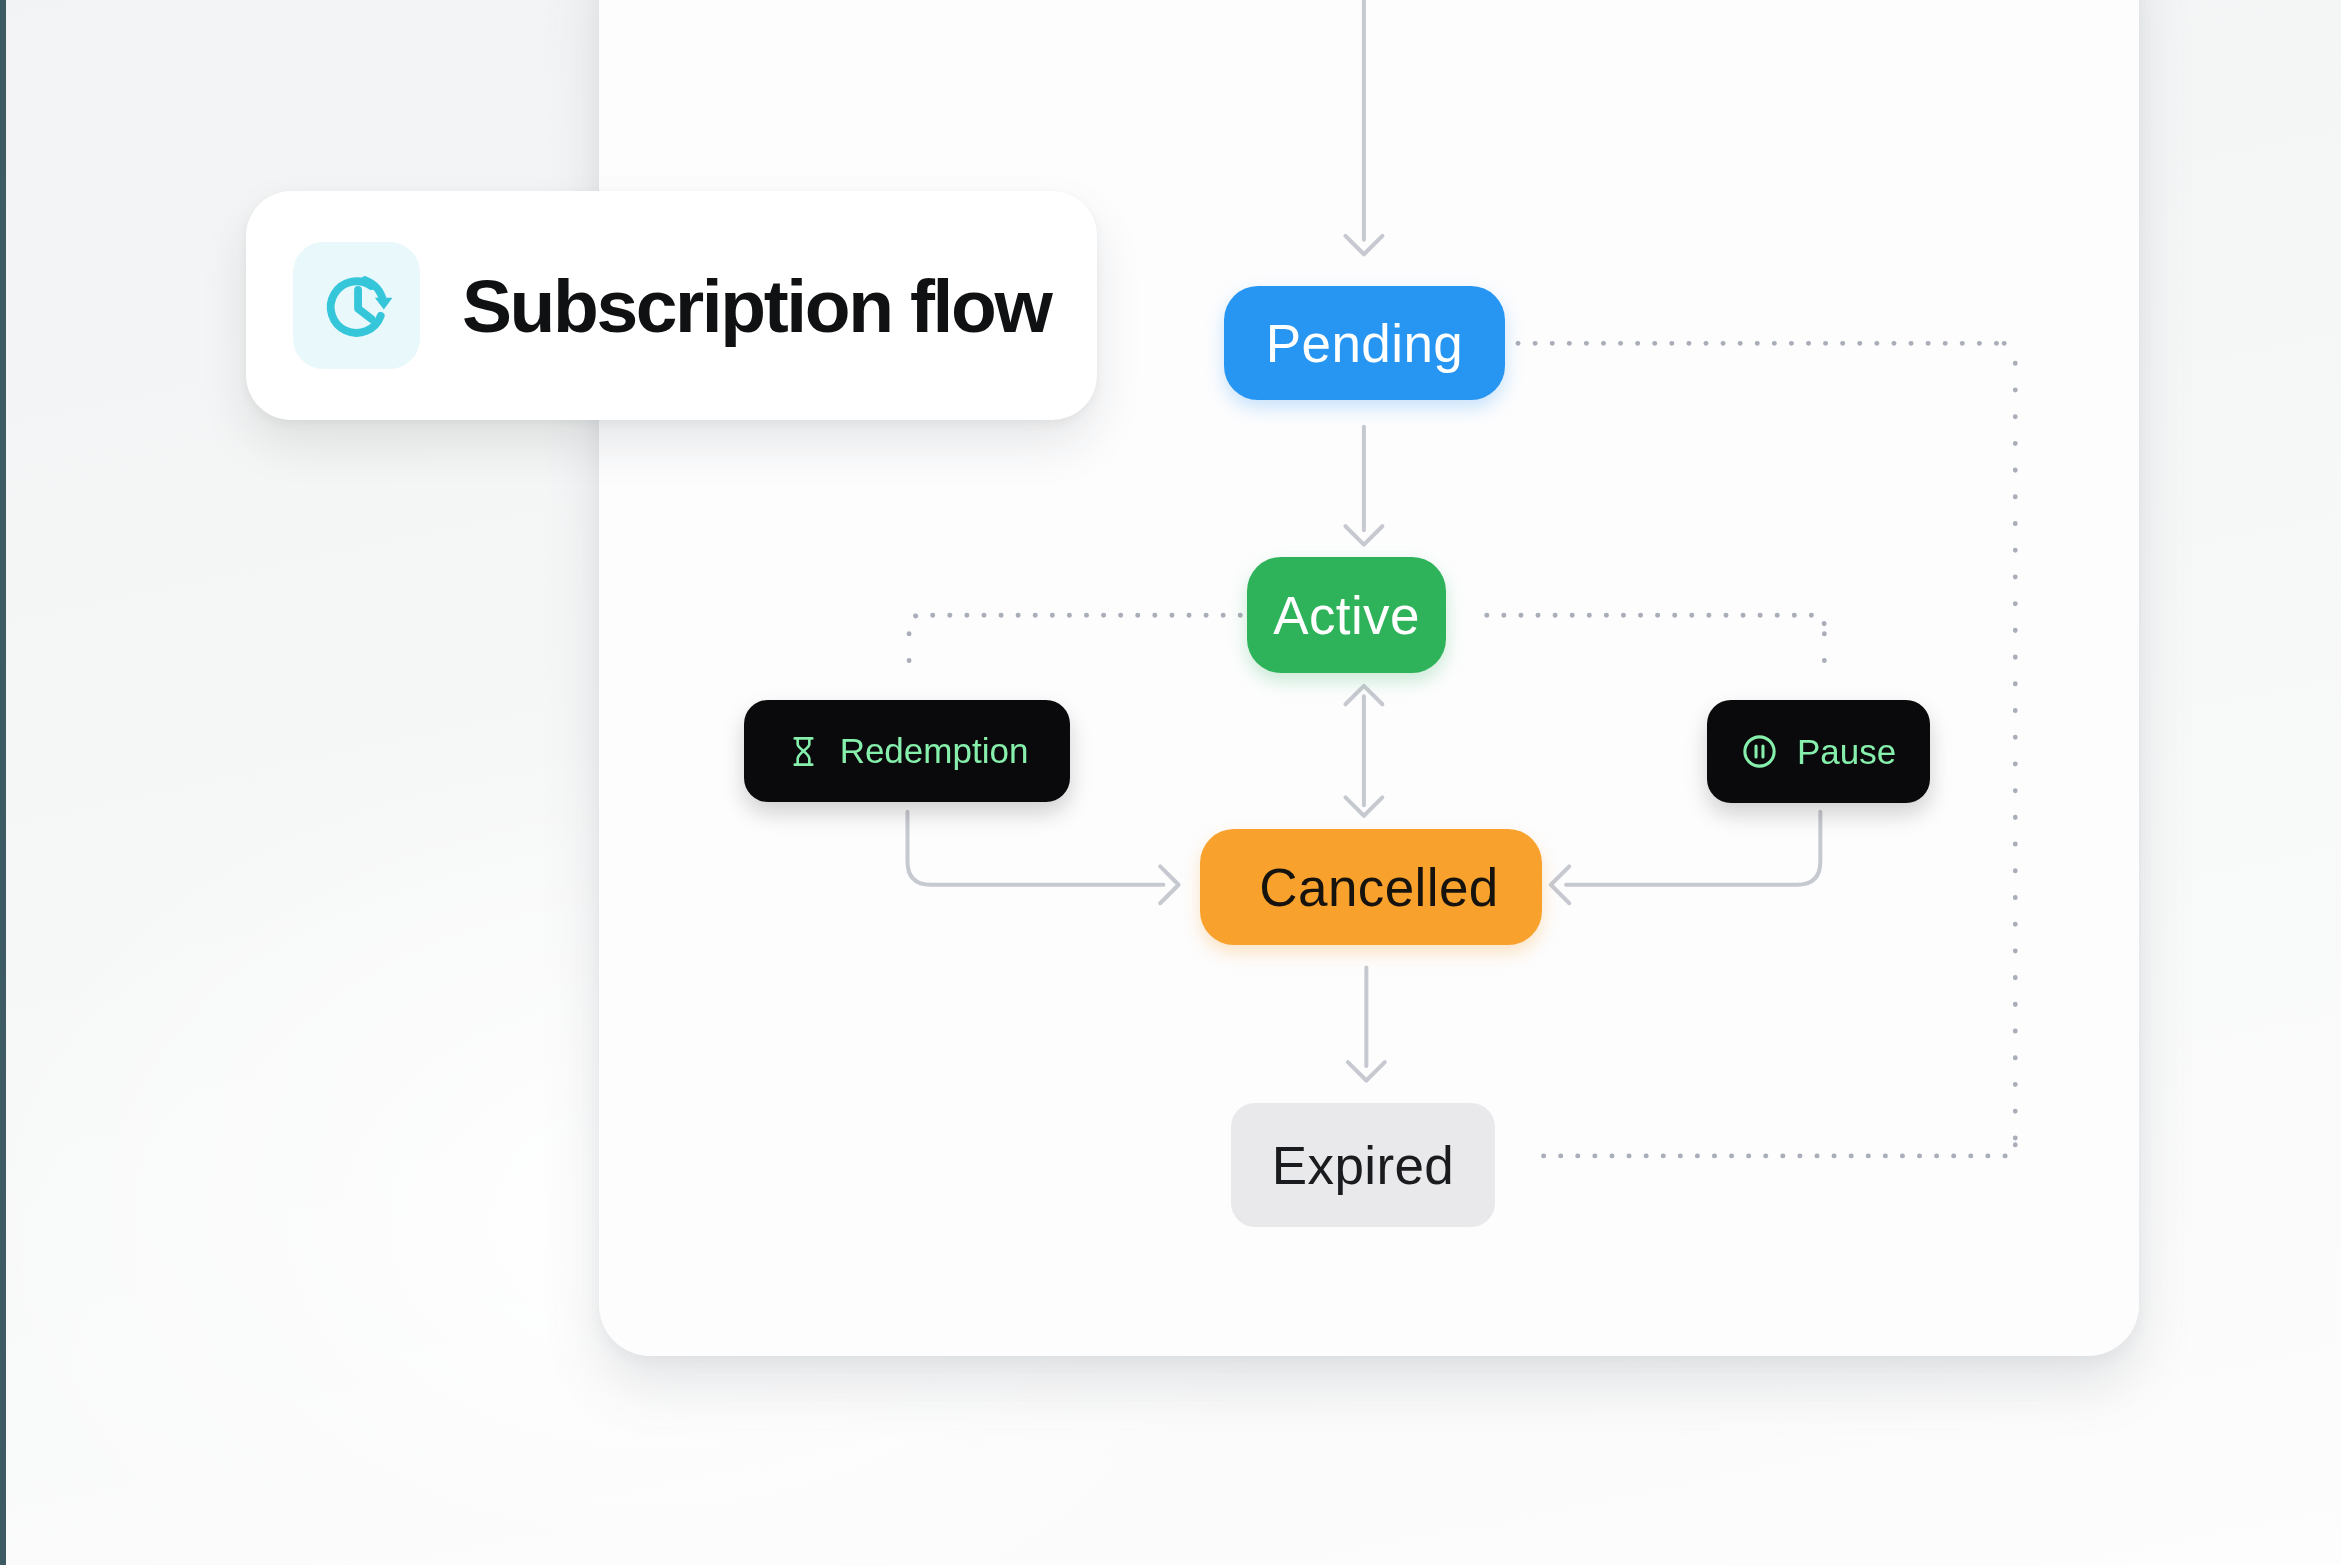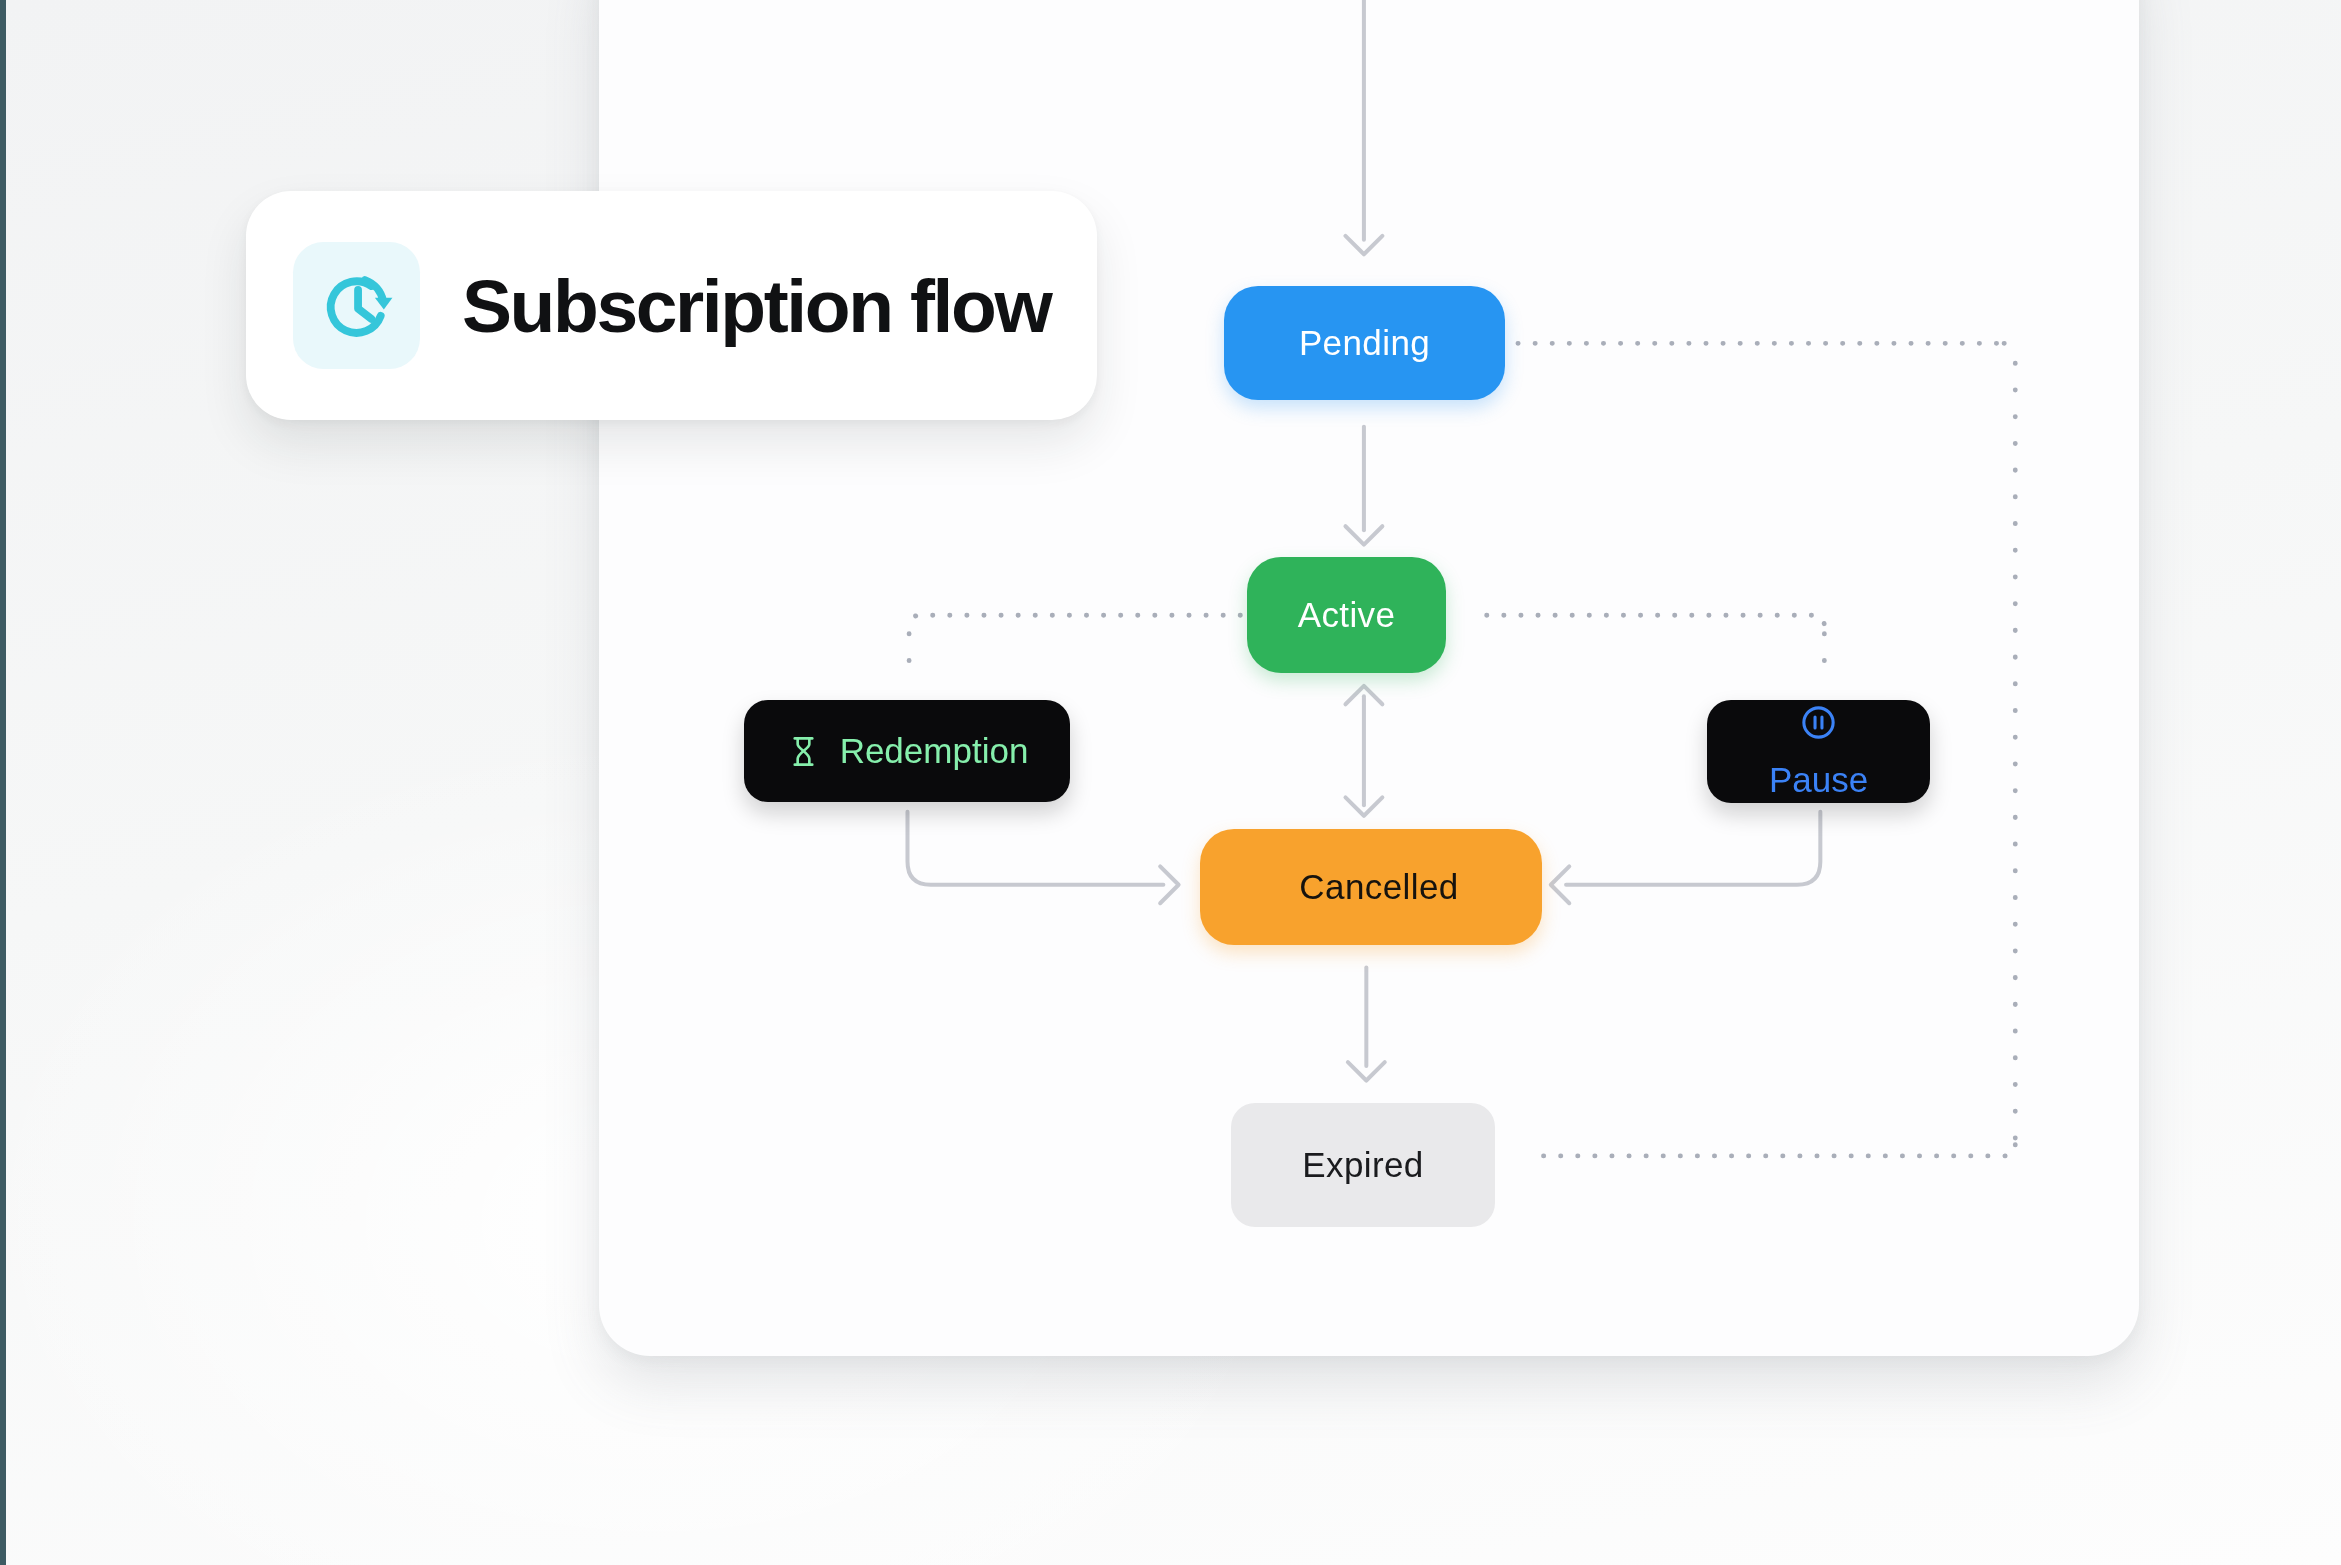--- a/index.html
+++ b/index.html
@@ -14,21 +14,21 @@
          background:#fdfdfe;border-radius:51px;
          box-shadow:0 29px 56px rgba(100,108,116,.16),0 4.8px 14.4px rgba(100,108,116,.07);}
   svg.connectors{position:absolute;left:0;top:0;width:2342px;height:1565px;display:block;}
   svg.connectors path{fill:none;}
   .solid path{stroke-width:5;stroke-linecap:round;stroke-linejoin:round;}
   .dots-h{stroke-width:6;stroke-linecap:round;stroke-dasharray:0.3 21;}
   .dots-v{stroke-width:6;stroke-linecap:round;stroke-dasharray:0.3 33;}
 
   .node{position:absolute;display:flex;align-items:center;justify-content:center;
         white-space:nowrap;}
-  .node.primary{font-size:35px;font-weight:500;letter-spacing:0.4px;}
+  .node.primary{font-size:53px;font-weight:500;letter-spacing:0.4px;}
   .node.small{font-size:35px;font-weight:500;gap:19px;border-radius:24px;
               box-shadow:0 11.2px 22.5px rgba(10,10,12,.18);}
   .n-pending{left:1224px;top:286px;width:281px;height:114px;border-radius:34px;
              box-shadow:0 8px 17.7px rgba(39,149,242,.25);}
   .n-active{left:1247px;top:557px;width:199px;height:116px;border-radius:34px;
             box-shadow:0 8px 17.7px rgba(47,179,90,.25);}
   .n-redemption{left:744px;top:700px;width:326px;height:102px;}
   .n-pause{left:1707px;top:700px;width:223px;height:103px;}
   .n-cancelled{left:1200px;top:829px;width:326px;height:116px;border-radius:34px;
                box-shadow:0 8px 17.7px rgba(248,162,45,.28);padding-left:16px;}
@@ -92,21 +92,21 @@
       <svg width="35" height="35" viewBox="0 0 48 48" stroke="currentColor" fill="none" stroke-width="3.6" stroke-linecap="round" stroke-linejoin="round">
         <path d="M 12 6 H 36"></path>
         <path d="M 12 42 H 36"></path>
         <path d="M 16 6 V 14 C 16 20 32 26 32 34 V 42"></path>
         <path d="M 32 6 V 14 C 32 20 16 26 16 34 V 42"></path>
       </svg>
     </span>
     <span>Redemption</span>
   </div>
 
-  <div class="node small n-pause" style="background-color: rgb(10, 10, 12); color: #3b82f6; flex-direction: column;">
+  <div class="node small n-pause" style="background-color: rgb(10, 10, 12); color: #86efac;">
     <span class="icon">
       <svg width="37" height="37" viewBox="0 0 48 48" stroke="currentColor" fill="none" stroke-width="4" stroke-linecap="round">
         <circle cx="24" cy="24" r="19"></circle>
         <path d="M 19.5 17 V 31"></path>
         <path d="M 28.5 17 V 31"></path>
       </svg>
     </span>
     <span>Pause</span>
   </div>
 

